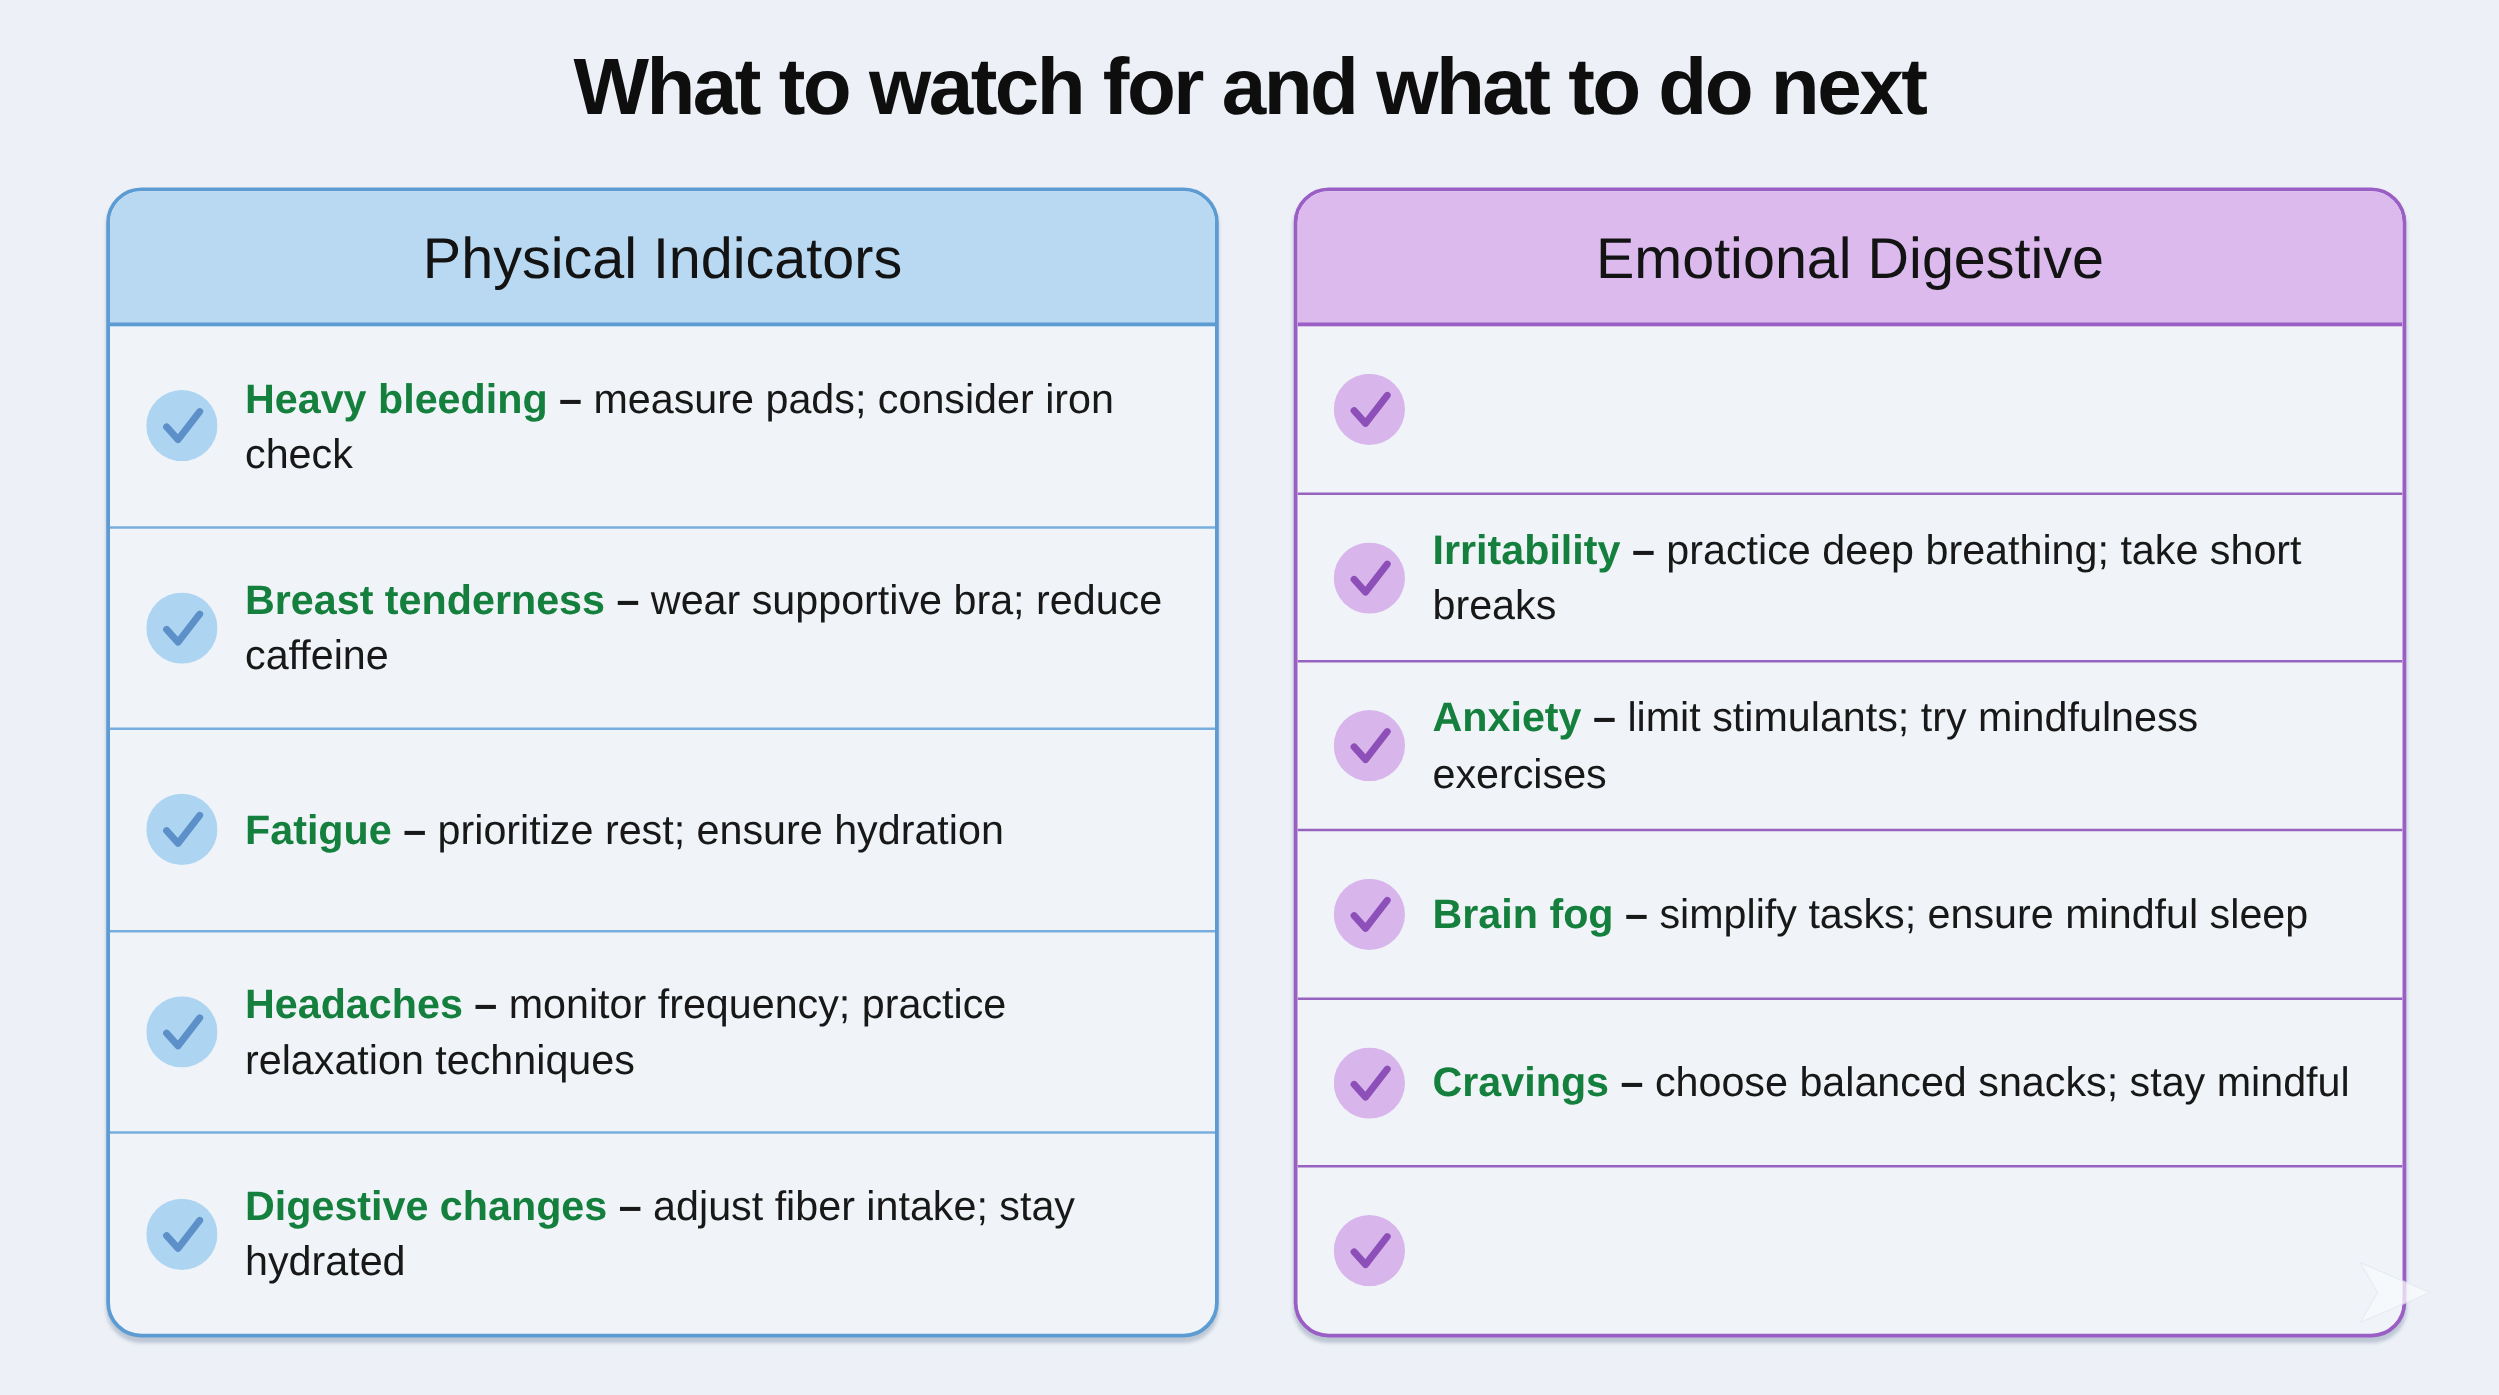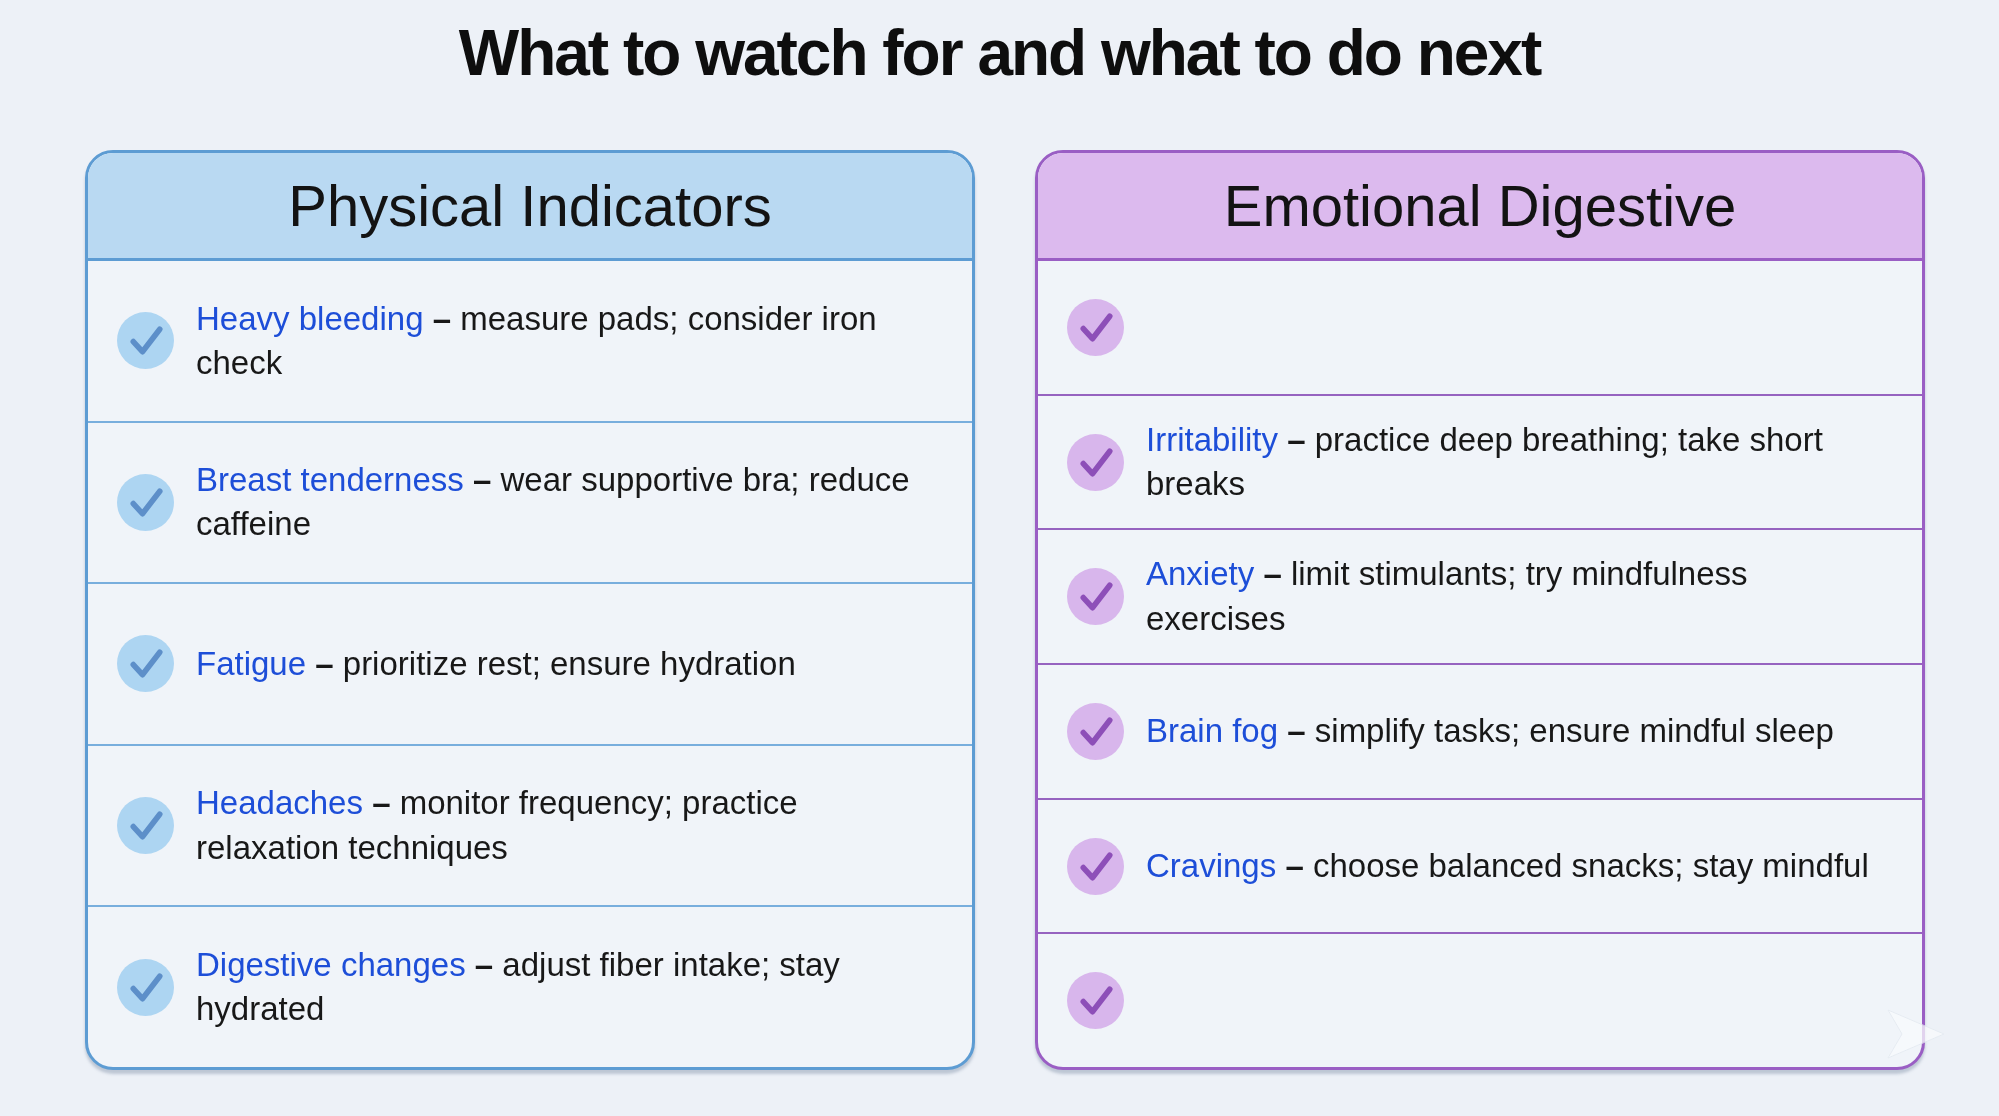--- a/index.html
+++ b/index.html
@@ -6,21 +6,21 @@
   body {
     width: 1999px; height: 1116px;
     background: #edf1f7;
     font-family: "Liberation Sans", sans-serif;
     color: #171717;
     overflow: hidden;
     position: relative;
   }
   .page-title {
     position: absolute;
-    left: 0; right: 0; top: 16px;
+    left: 0; right: 0; top: 32px;
     margin: 0;
     text-align: center;
     font-size: 64px;
     font-weight: 700;
     letter-spacing: -2px;
     color: #0e0e0e;
   }
   .card {
     position: absolute;
     top: 150px;
@@ -37,21 +37,21 @@
   }
   .card.left  { left: 85px; }
   .card.right { left: 1035px; }
   .card-header {
     flex: 0 0 105px;
     display: flex;
     align-items: center;
     justify-content: center;
     background: var(--header-bg);
     border-bottom: 3px solid var(--border);
-    font-size: 58px;
+    font-size: 46px;
     font-weight: 500;
     color: #131313;
   }
   .card-rows {
     flex: 1;
     display: flex;
     flex-direction: column;
   }
   .row {
     flex: 1;
@@ -66,21 +66,21 @@
     width: 57px; height: 57px;
     margin-right: 22px;
   }
   .row-text {
     margin: 0;
     font-size: 33px;
     line-height: 1.34;
     color: #181818;
     padding-right: 6px;
   }
-  .row-text strong { font-weight: 400; color: #1d4ed8; }
+  .row-text strong { font-weight: 700; color: #15803d; }
   .row-text .dash { font-weight: 600; }
   .watermark {
     position: absolute;
     left: 1882px; top: 1002px;
     width: 72px; height: 64px;
     opacity: 0.75;
   }
 </style>
 </head>
 <body style="background: rgb(237, 241, 247);">

